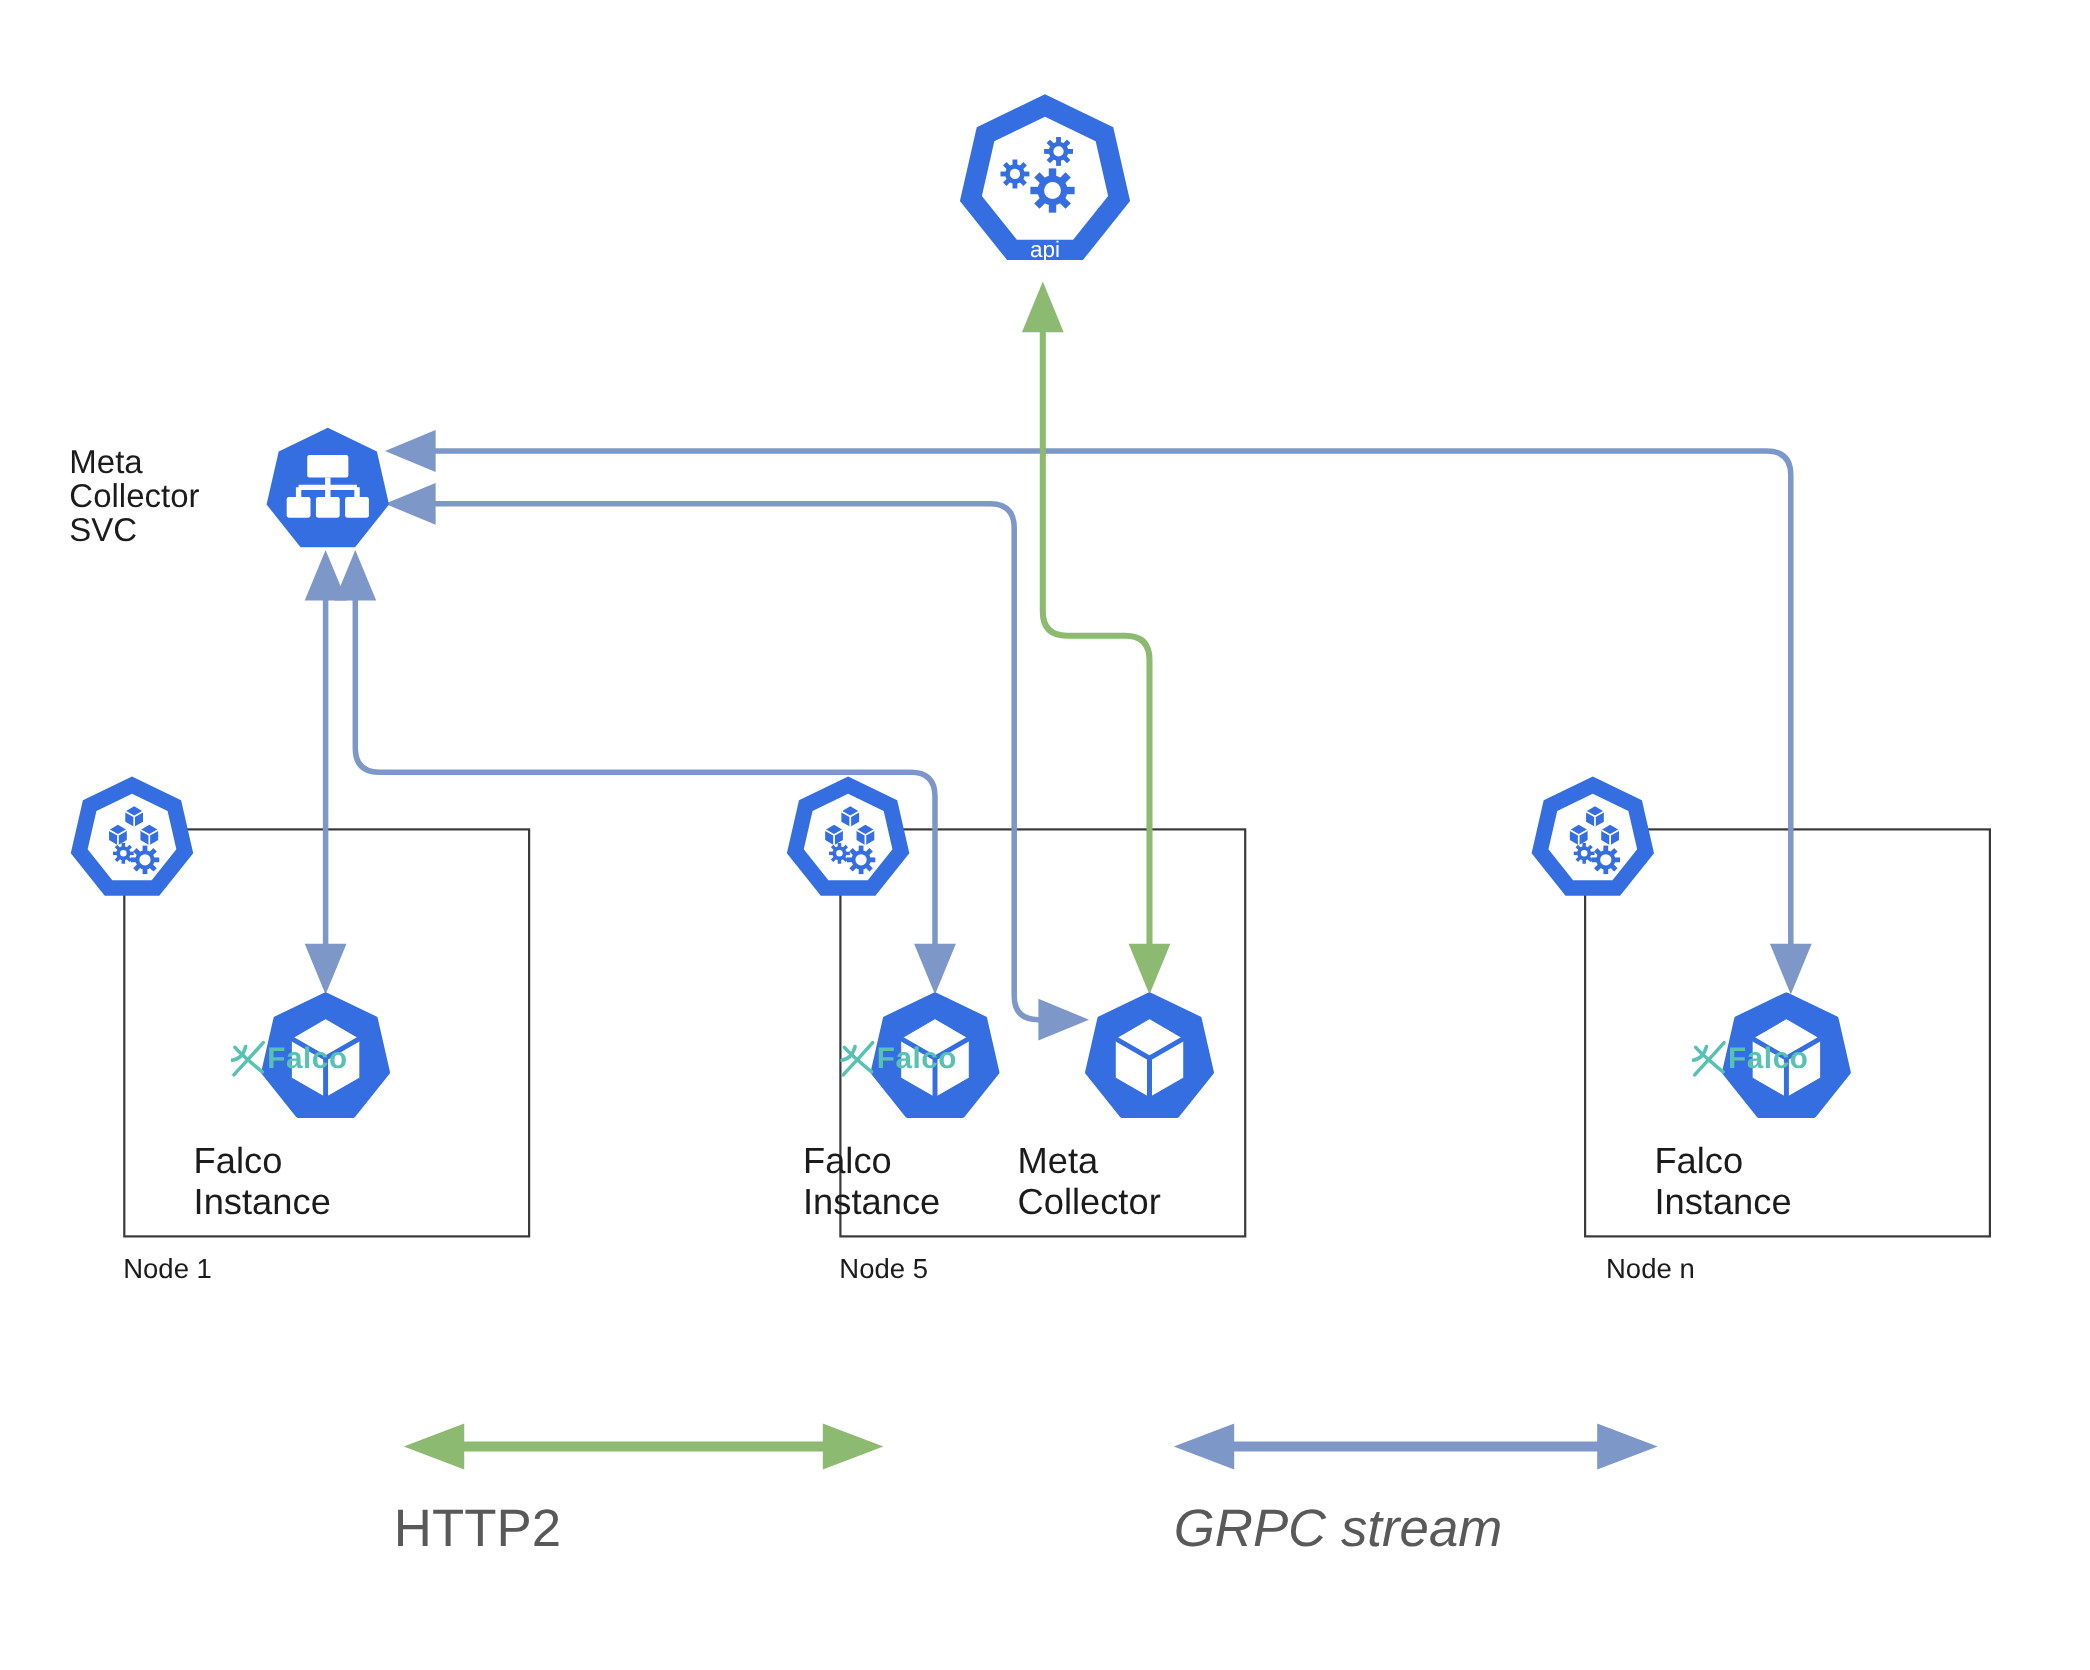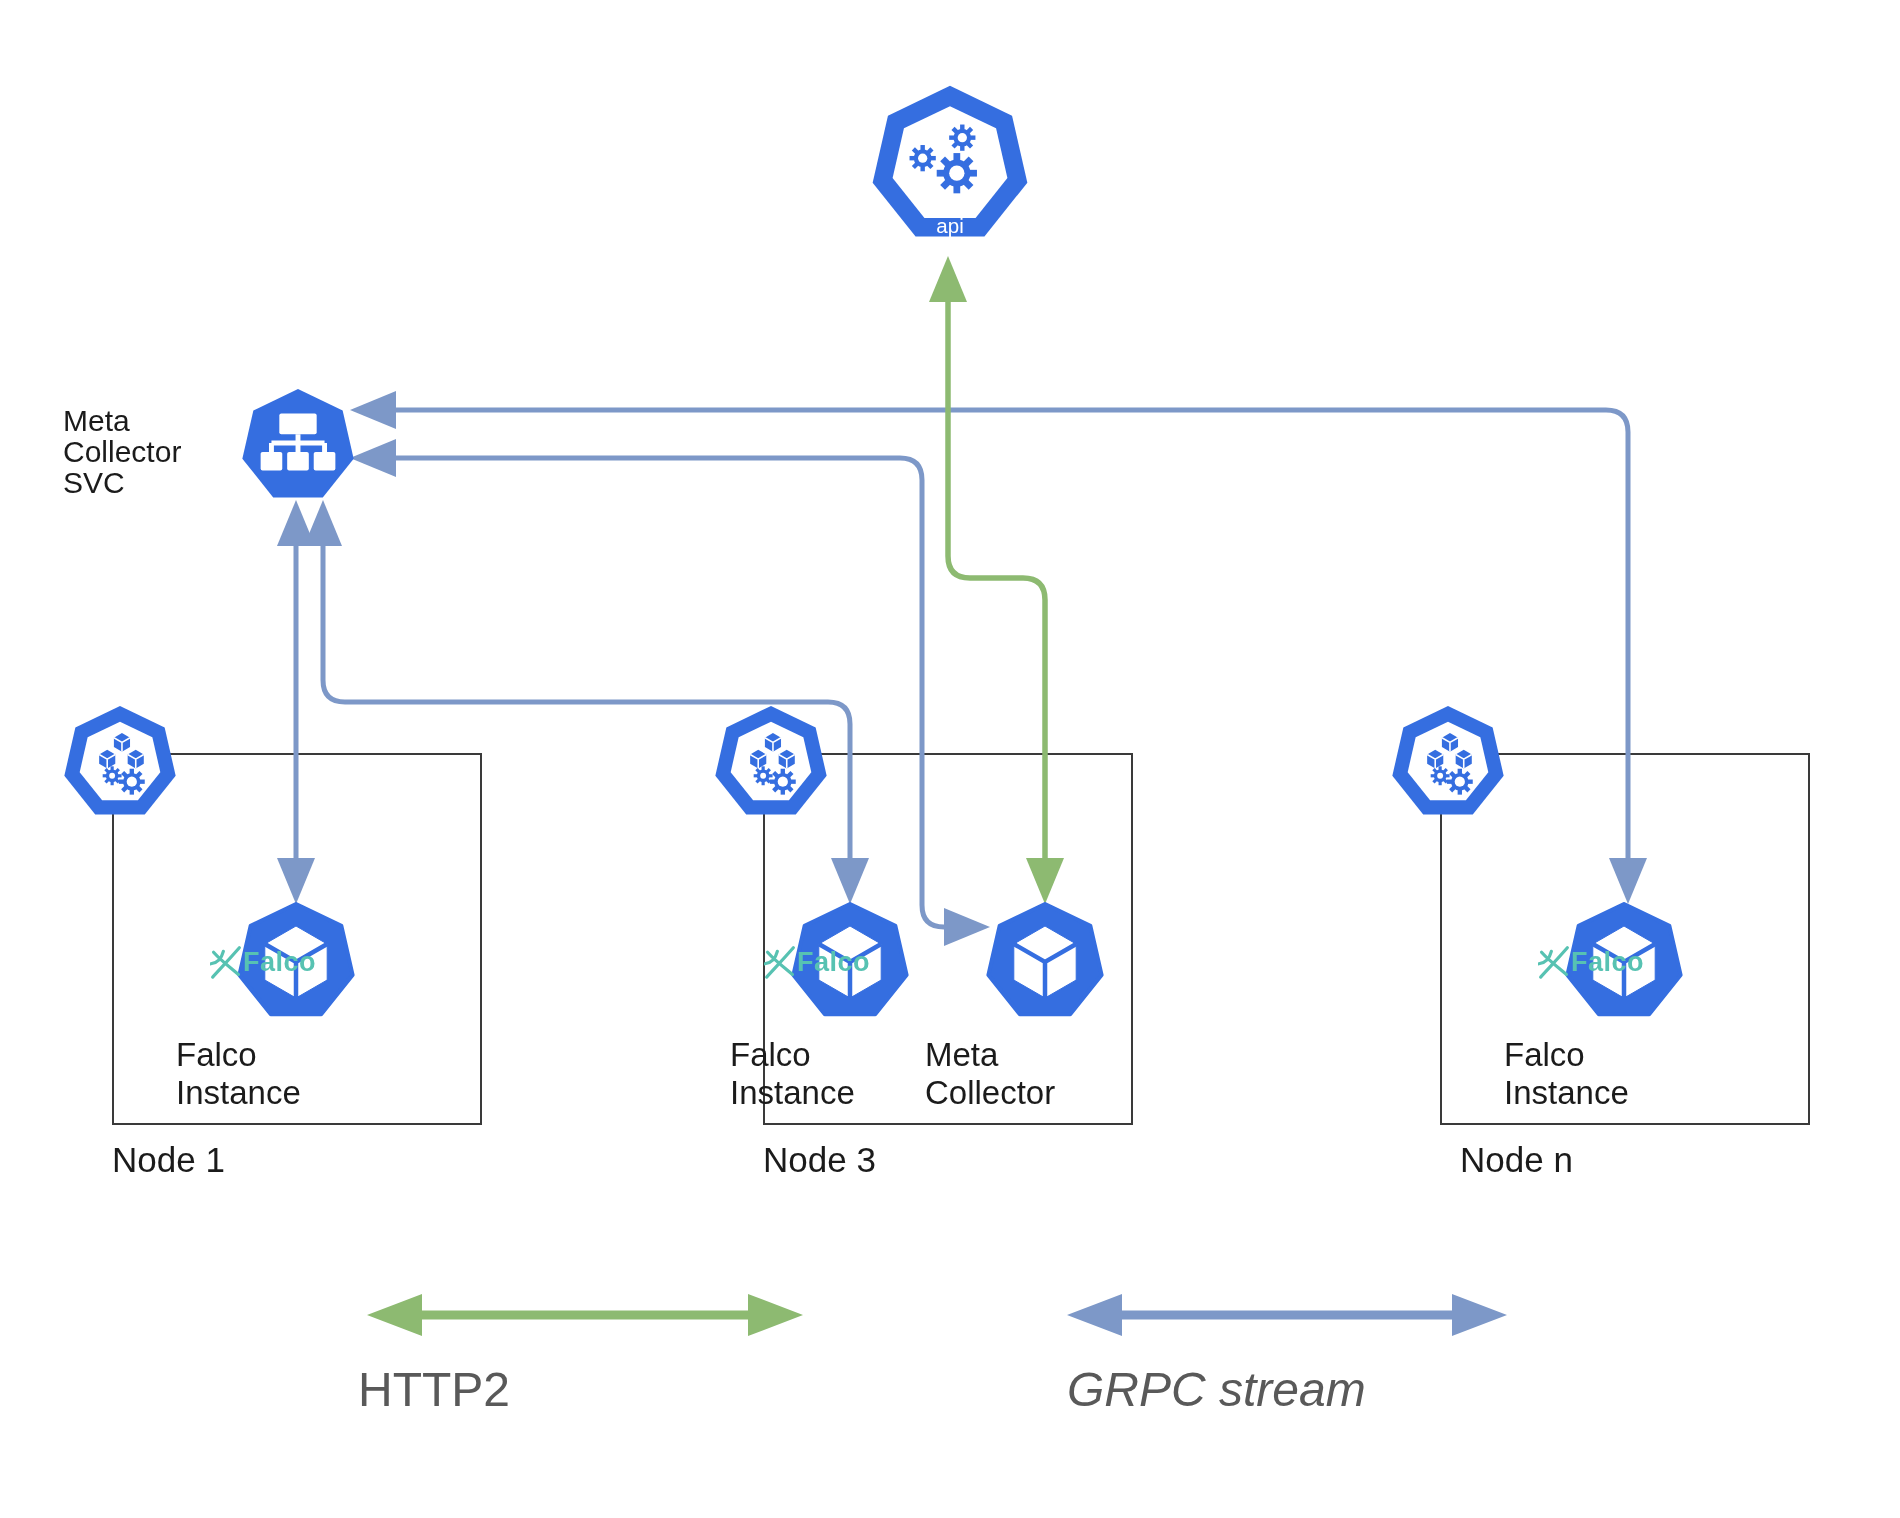--- a/index.html
+++ b/index.html
@@ -17,21 +17,21 @@
   .head-blue{fill:var(--arrow-blue);stroke:none;}
   .line-green{stroke:var(--arrow-green);stroke-width:5.5;fill:none;}
   .head-green{fill:var(--arrow-green);stroke:none;}
   .legend-green{fill:var(--arrow-green);}
   .legend-blue{fill:var(--arrow-blue);}
   .c-hepta{fill:var(--k8s-blue);}
   .c-hepta-stroke{stroke:var(--k8s-blue);}
   .c-white{fill:#ffffff;}
   .label{position:absolute;color:var(--text-color);text-align:left;z-index:3;}
   .svc-label{left:63px;top:405px;width:220px;font-size:30px;line-height:31px;}
-  .node-label{top:1140px;width:366px;font-size:35px;}
+  .node-label{top:1140px;width:366px;font-size:25px;}
   .pod-label{top:1036px;width:240px;font-size:33px;line-height:38px;}
   .legend-label{top:1366px;width:440px;font-size:48px;line-height:47px;color:var(--legend-text);}
   .falco-logo{
     position:absolute;top:940px;width:110px;height:44px;z-index:4;
     display:flex;align-items:center;gap:1px;
   }
   .falco-logo-text{
     color:var(--falco-teal);font-size:27px;font-weight:700;letter-spacing:0.5px;
   }
   .api-text{font-family:"Liberation Sans",sans-serif;font-size:15px;fill:#ffffff;}
@@ -234,21 +234,21 @@
   <div class="label pod-label" style="left:925px;">
     <div>Meta</div>
     <div>Collector</div>
   </div>
   <div class="label pod-label" style="left:1504px;">
     <div>Falco</div>
     <div>Instance</div>
   </div>
 
   <div class="label node-label" style="left:112px;">Node 1</div>
-  <div class="label node-label" style="left:763px;">Node 3</div>
+  <div class="label node-label" style="left:763px;">Node 5</div>
   <div class="label node-label" style="left:1460px;">Node n</div>
 
   <div class="label legend-label" style="left:358px;">
     <div>HTTP2</div>
   </div>
   <div class="label legend-label" style="left:1067px;font-style:italic;">
     <div>GRPC stream</div>
   </div>
 
 </div>

